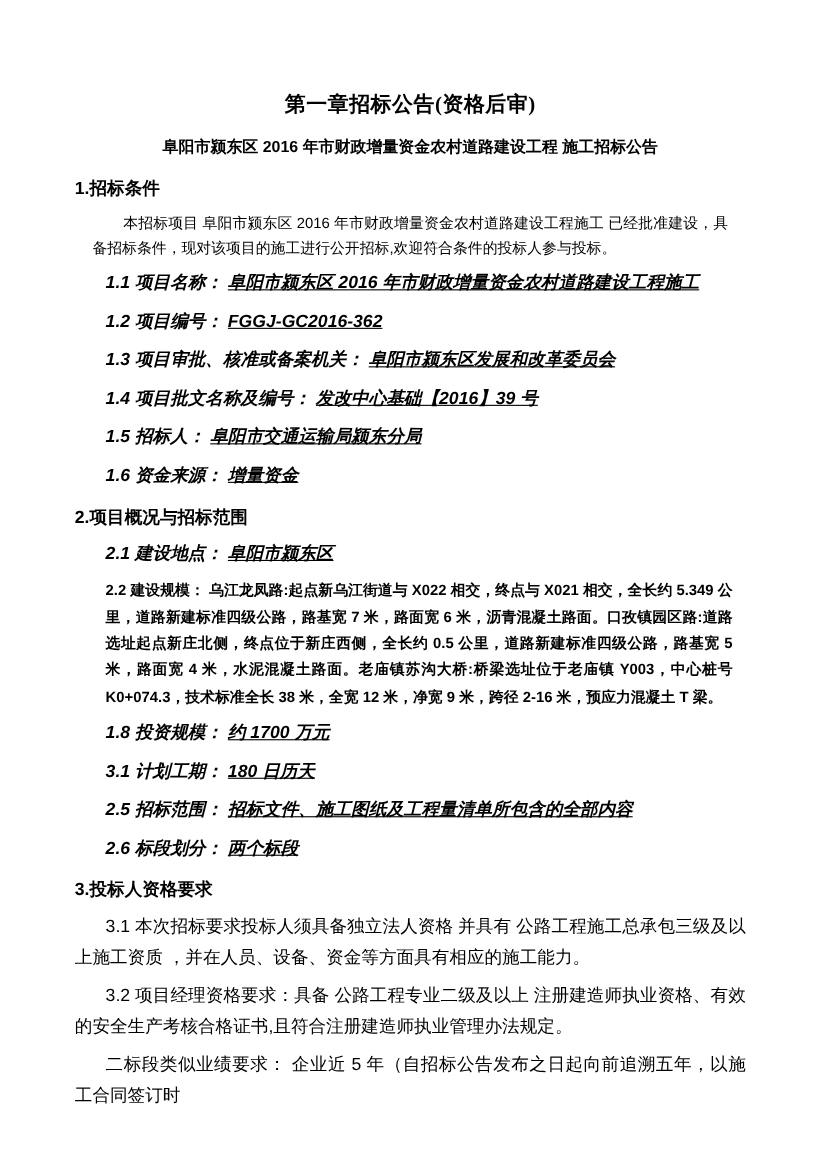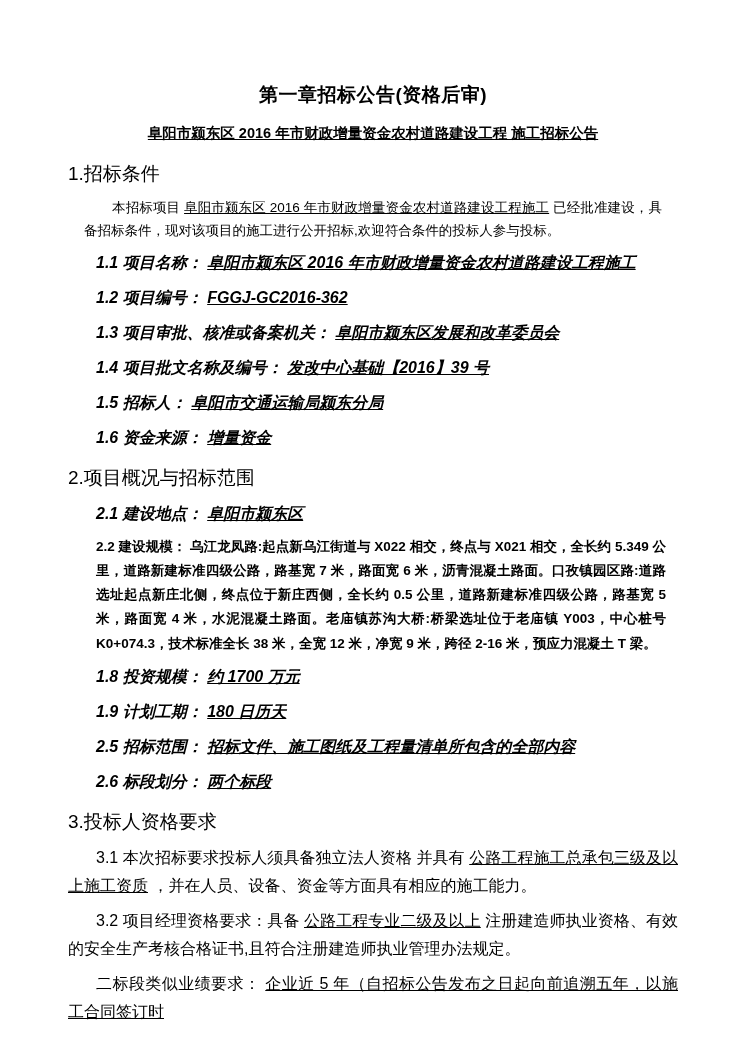--- a/index.html
+++ b/index.html
@@ -24,33 +24,33 @@
     top: 60px;
     width: 610px;
   }
   .doc-title {
     text-align: center;
     font-size: 19px;
     font-weight: bold;
     margin-top: 22px;
     margin-bottom: 16px;
     letter-spacing: 0.5px;
+    font-family: Liberation Serif, serif;
   }
   .doc-subtitle {
     text-align: center;
     font-size: 14.5px;
     font-weight: bold;
     margin-bottom: 18px;
   }
   .u {
-    text-decoration: underline;
   }
   .h2 {
-    font-size: 19px;
-    font-weight: normal;
+    font-size: 16px;
+    font-weight: bold;
     margin-top: 13px;
     margin-bottom: 9px;
   }
   .para {
     font-size: 13.5px;
     line-height: 1.72;
     margin: 6px 16px;
     text-align: justify;
   }
   .indent {
@@ -152,21 +152,21 @@
       <span class="val">乌江龙凤路:起点新乌江街道与 X022 相交，终点与 X021 相交，全长约 5.349 公里，道路新建标准四级公路，路基宽 7 米，路面宽 6 米，沥青混凝土路面。口孜镇园区路:道路选址起点新庄北侧，终点位于新庄西侧，全长约 0.5 公里，道路新建标准四级公路，路基宽 5 米，路面宽 4 米，水泥混凝土路面。老庙镇苏沟大桥:桥梁选址位于老庙镇 Y003，中心桩号 K0+074.3，技术标准全长 38 米，全宽 12 米，净宽 9 米，跨径 2-16 米，预应力混凝土 T 梁。</span>
     </div>
 
     <div class="item">
       <span>1.8</span>
       <span>投资规模：</span>
       <span class="val">约 1700 万元</span>
     </div>
 
     <div class="item">
-      <span>1.9</span>
+      <span>3.1</span>
       <span>计划工期：</span>
       <span class="val">180 日历天</span>
     </div>
 
     <div class="item">
       <span>2.5</span>
       <span>招标范围：</span>
       <span class="val">招标文件、施工图纸及工程量清单所包含的全部内容</span>
     </div>
 

